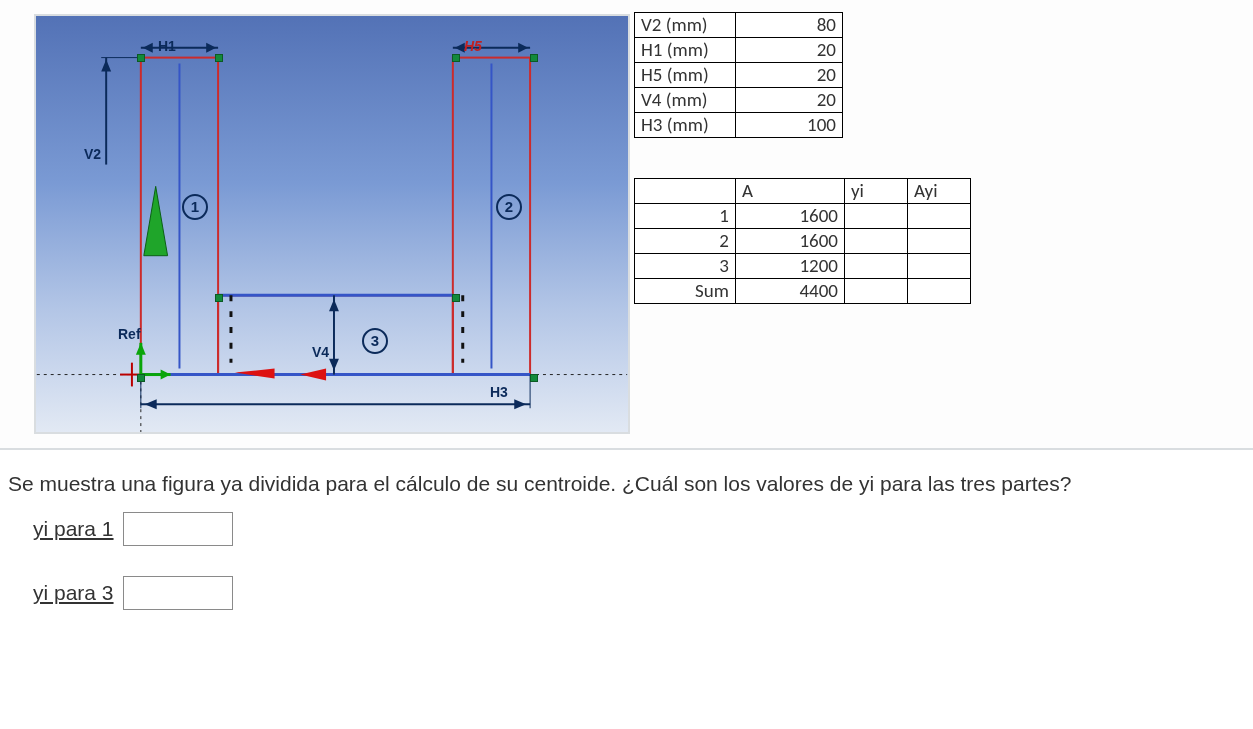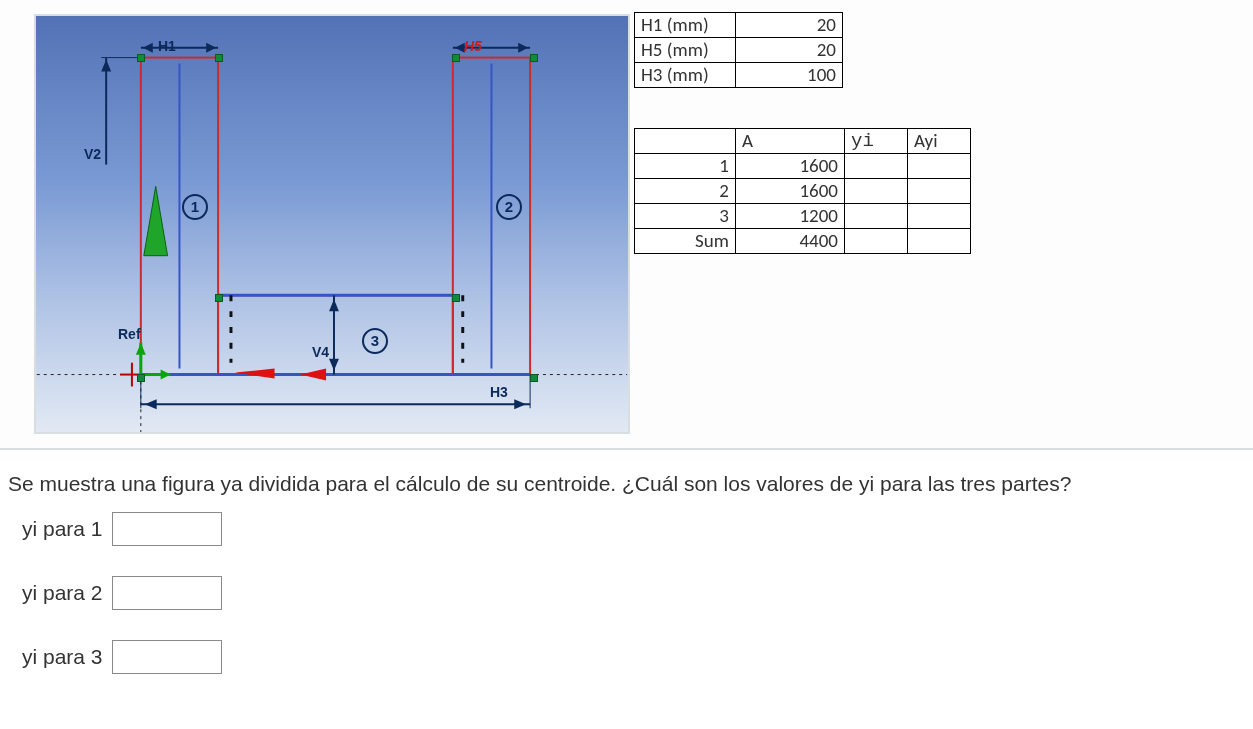--- a/index.html
+++ b/index.html
@@ -106,39 +106,40 @@
     height: 24px;
     font-size: 19px;
     line-height: 22px;
     vertical-align: middle;
     background: #fff;
     font-weight: 400;
     text-align: left;
   }
   table.area-table .c-id  { width: 88px; text-align: right; }
   table.area-table .c-A   { width: 96px; text-align: right; }
-  table.area-table .c-yi  { width: 50px; font-family: Liberation Mono, monospace; }
+  table.area-table .c-yi  { width: 50px; }
   table.area-table .c-Ayi { width: 50px; }
   table.area-table thead th { text-align: left; }
   table.area-table thead th.c-id  { text-align: left; }
   table.area-table thead th.c-A   { text-align: left; }
 
   
   .question {
     padding: 22px 30px 10px 8px;
     font-size: 21px;
     color: #333;
     font-family: "Segoe UI", Arial, sans-serif;
   }
   .ans-row {
     display: flex;
     align-items: center;
-    padding: 6px 0 6px 22px;
+    padding: 6px 0 6px 33px;
     gap: 2px;
     margin-bottom: 18px;
+    text-decoration: underline;
   }
   .ans-row label {
     width: 88px;
     font-size: 21px;
     color: #333;
     font-family: "Segoe UI", Arial, sans-serif;
   }
   .ans-row input[type="text"] {
     width: 110px;
     height: 34px;
@@ -230,25 +231,33 @@
       <div class="pt" style="left:183px; top:282px;"></div>
       <div class="pt" style="left:420px; top:282px;"></div>
       <div class="pt" style="left:105px; top:362px;"></div>
       <div class="pt" style="left:498px; top:362px;"></div>
     </div>
 
     <div class="data-col">
       <table class="dim-table">
         <tbody>
           <tr>
+            <td class="name">V2 (mm)</td>
+            <td class="val">80</td>
+          </tr>
+          <tr>
             <td class="name">H1 (mm)</td>
             <td class="val">20</td>
           </tr>
           <tr>
             <td class="name">H5 (mm)</td>
+            <td class="val">20</td>
+          </tr>
+          <tr>
+            <td class="name">V4 (mm)</td>
             <td class="val">20</td>
           </tr>
           <tr>
             <td class="name">H3 (mm)</td>
             <td class="val">100</td>
           </tr>
         </tbody>
       </table>
 
       <table class="area-table">
@@ -287,23 +296,19 @@
           </tr>
         </tbody>
       </table>
     </div>
   </div>
 
   <div class="question">Se muestra una figura ya dividida para el cálculo de su centroide. ¿Cuál son los valores de yi para las tres partes?</div>
 
   <div class="ans-row">
     <label>yi para 1</label>
-    <input type="text" value="" style="">
-  </div>
-  <div class="ans-row">
-    <label>yi para 2</label>
     <input type="text" value="" style="">
   </div>
   <div class="ans-row">
     <label>yi para 3</label>
     <input type="text" value="" style="">
   </div>
 </div>
 
 </body></html>

